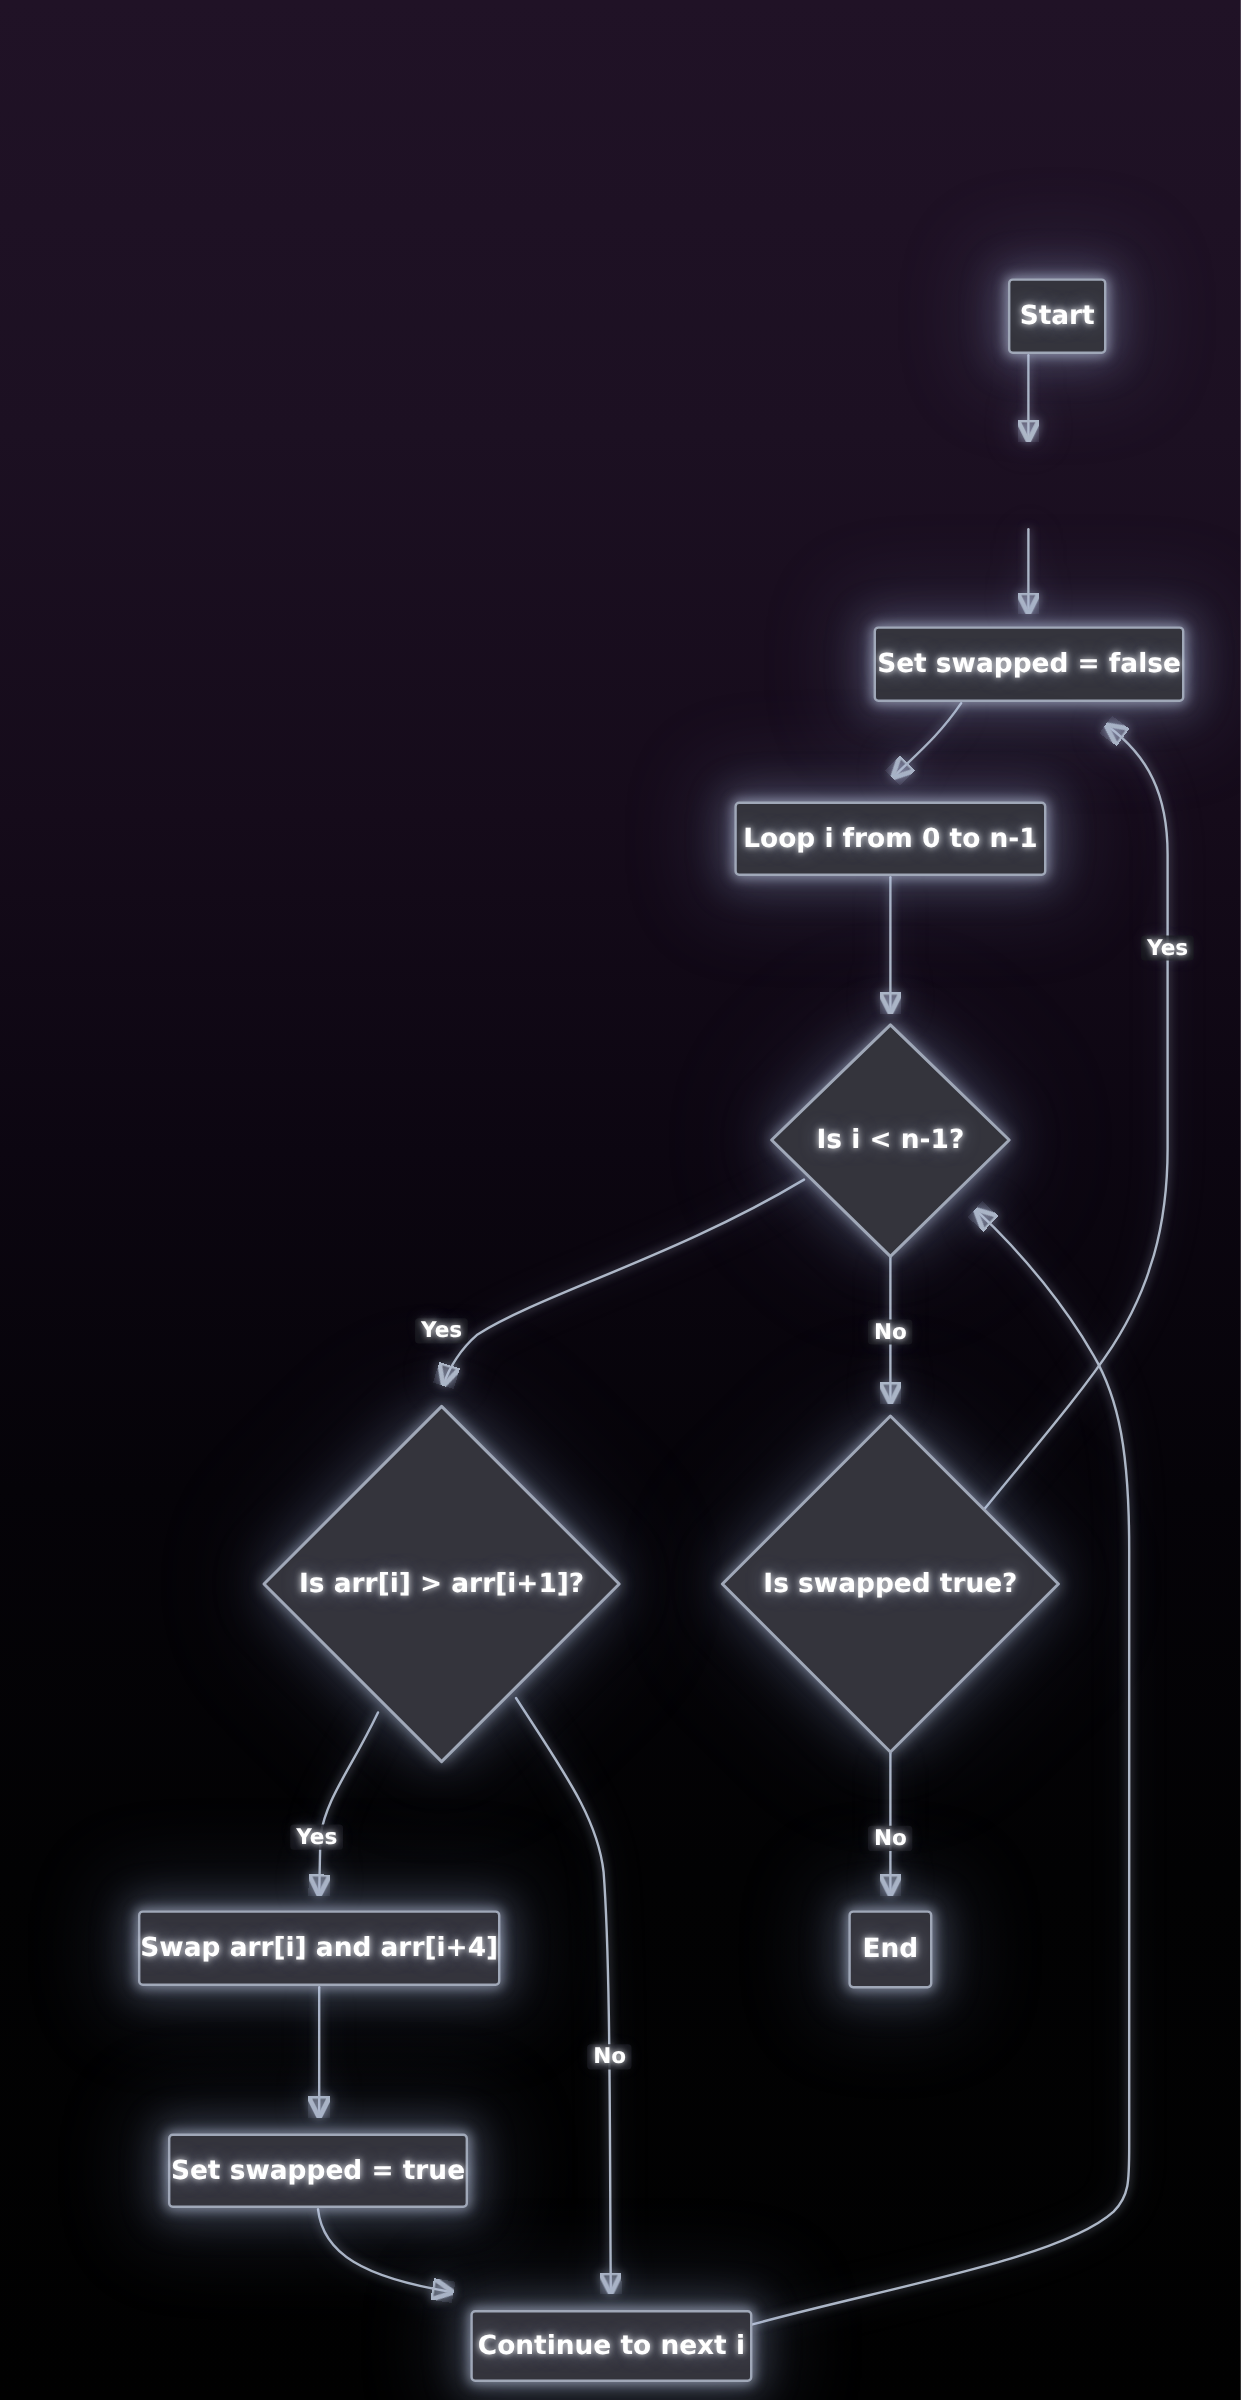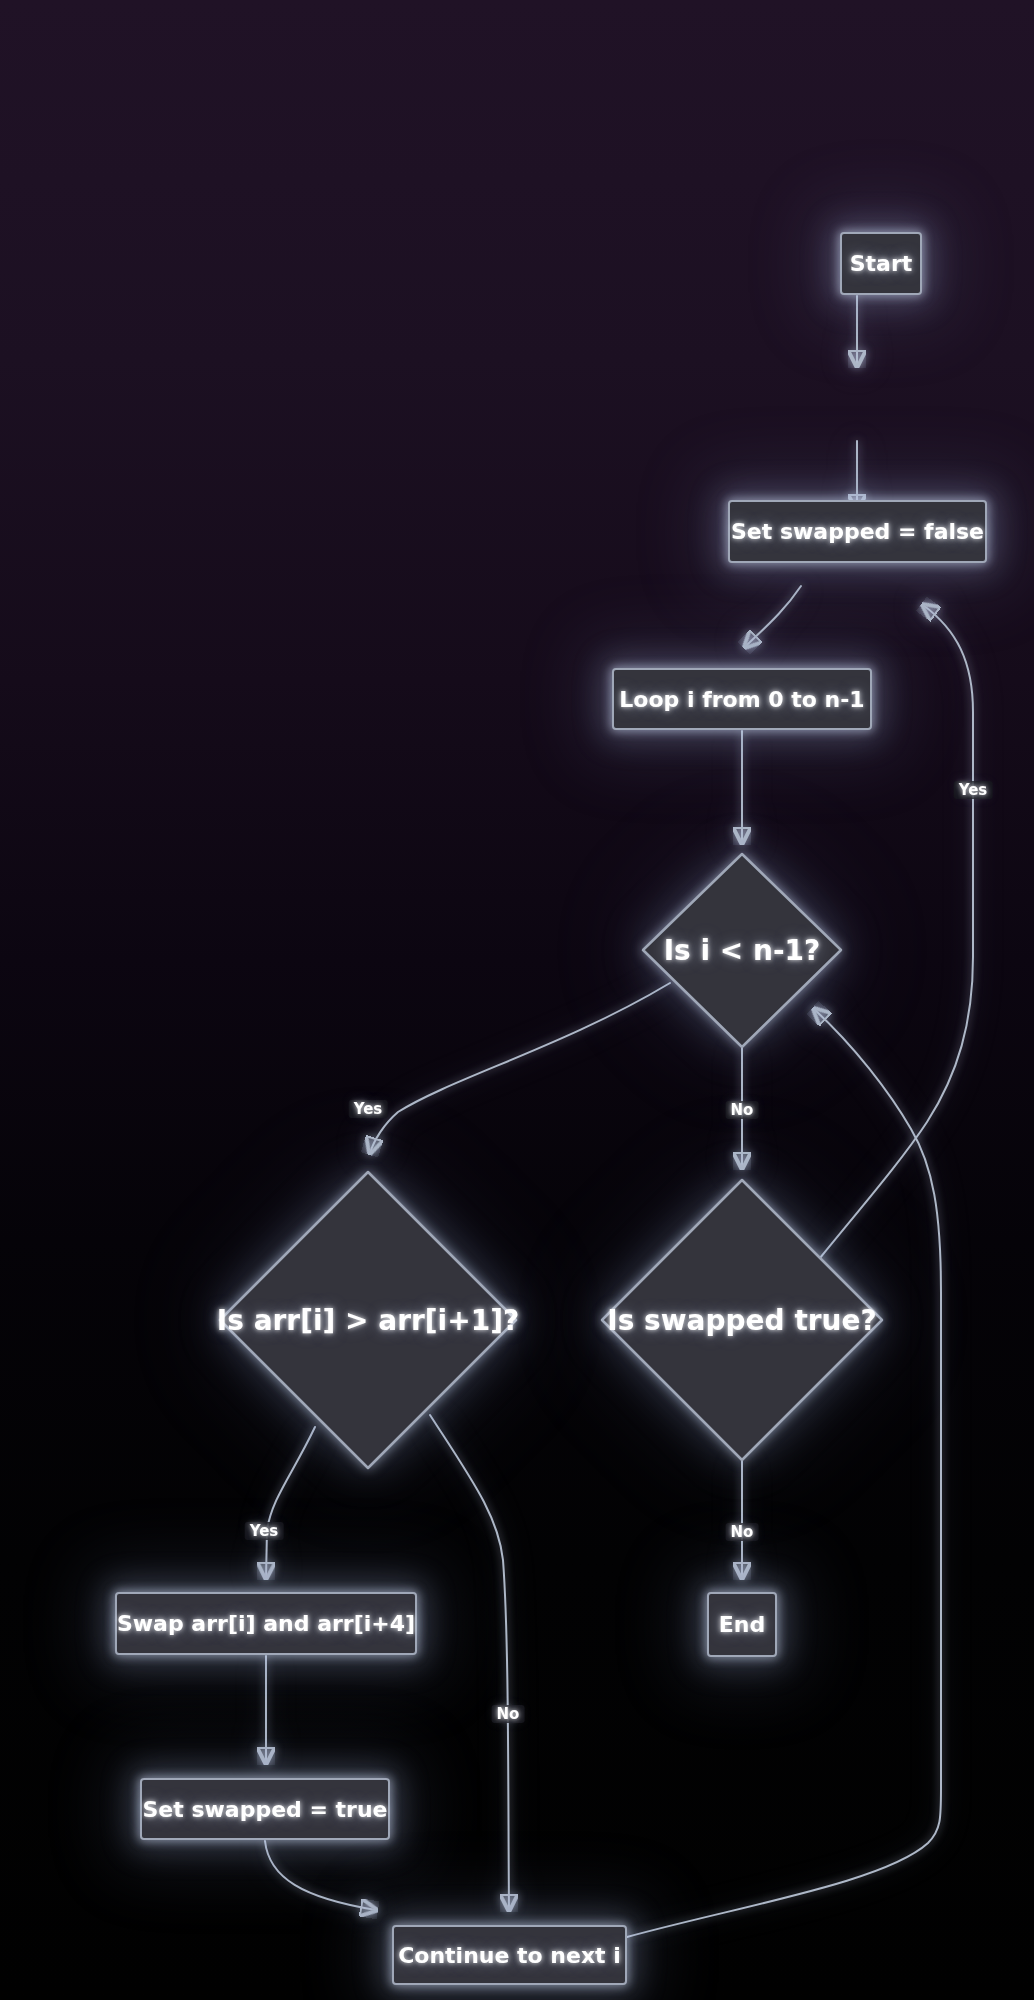--- a/index.html
+++ b/index.html
@@ -26,27 +26,27 @@
     position:absolute;display:flex;align-items:center;justify-content:center;
     background:var(--node-fill,#34343c);
     border:2px solid var(--node-border,#a0a8b8);
     border-radius:4px;box-sizing:border-box;
     color:var(--text,#ffffff);font-size:22px;font-weight:600;white-space:nowrap;
     text-shadow:0 0 5px rgba(255,255,255,.85),0 0 14px rgba(210,225,255,.5);
     box-shadow:0 0 10px 2px rgba(210,222,248,.5),0 0 30px 10px rgba(165,180,220,.26),0 0 70px 28px rgba(130,140,180,.15);
   }
   .diamond-label{
     position:absolute;transform:translate(-50%,-50%);
-    color:var(--text,#ffffff);font-size:28px;font-weight:600;white-space:nowrap;
+    color:var(--text,#ffffff);font-size:22px;font-weight:600;white-space:nowrap;
     text-shadow:0 0 5px rgba(255,255,255,.85),0 0 14px rgba(210,225,255,.5);
   }
   .edge-label{
     position:absolute;transform:translate(-50%,-50%);
     background:rgba(20,20,26,.88);border-radius:3px;padding:0 5px;
-    color:var(--text,#ffffff);font-size:15px;font-weight:600;white-space:nowrap;
+    color:var(--text,#ffffff);font-size:18px;font-weight:600;white-space:nowrap;
     text-shadow:0 0 5px rgba(255,255,255,.9),0 0 12px rgba(210,225,255,.5);
   }
 </style>
 </head>
 <body>
 
 <div class="canvas">
 
   <svg class="edges" viewBox="0 0 1034 2000" xmlns="http://www.w3.org/2000/svg">
     <defs>
@@ -72,21 +72,21 @@
     <polygon points="742,854 841,950 742,1047 643,950"></polygon>
     <polygon points="368,1172 516,1320 368,1468 220,1320"></polygon>
     <polygon points="742,1180 882,1320 742,1460 602,1320"></polygon>
   </svg>
 
   <div class="node" style="left:816px;top:232px;width:82px;height:63px;margin-left:24px;">
     <span>Start</span>
   </div>
 
 
-  <div class="node" style="left:728px;top:500px;width:259px;height:63px;">
+  <div class="node" style="left:728px;top:522px;width:259px;height:63px;">
     <span>Set swapped = false</span>
   </div>
 
   <div class="node" style="left:612px;top:668px;width:260px;height:62px;">
     <span>Loop i from 0 to n-1</span>
   </div>
 
   <div class="diamond-label" style="left:742px;top:950px;">Is i &lt; n-1?</div>
   <div class="diamond-label" style="left:368px;top:1320px;">Is arr[i] &gt; arr[i+1]?</div>
   <div class="diamond-label" style="left:742px;top:1320px;">Is swapped true?</div>

